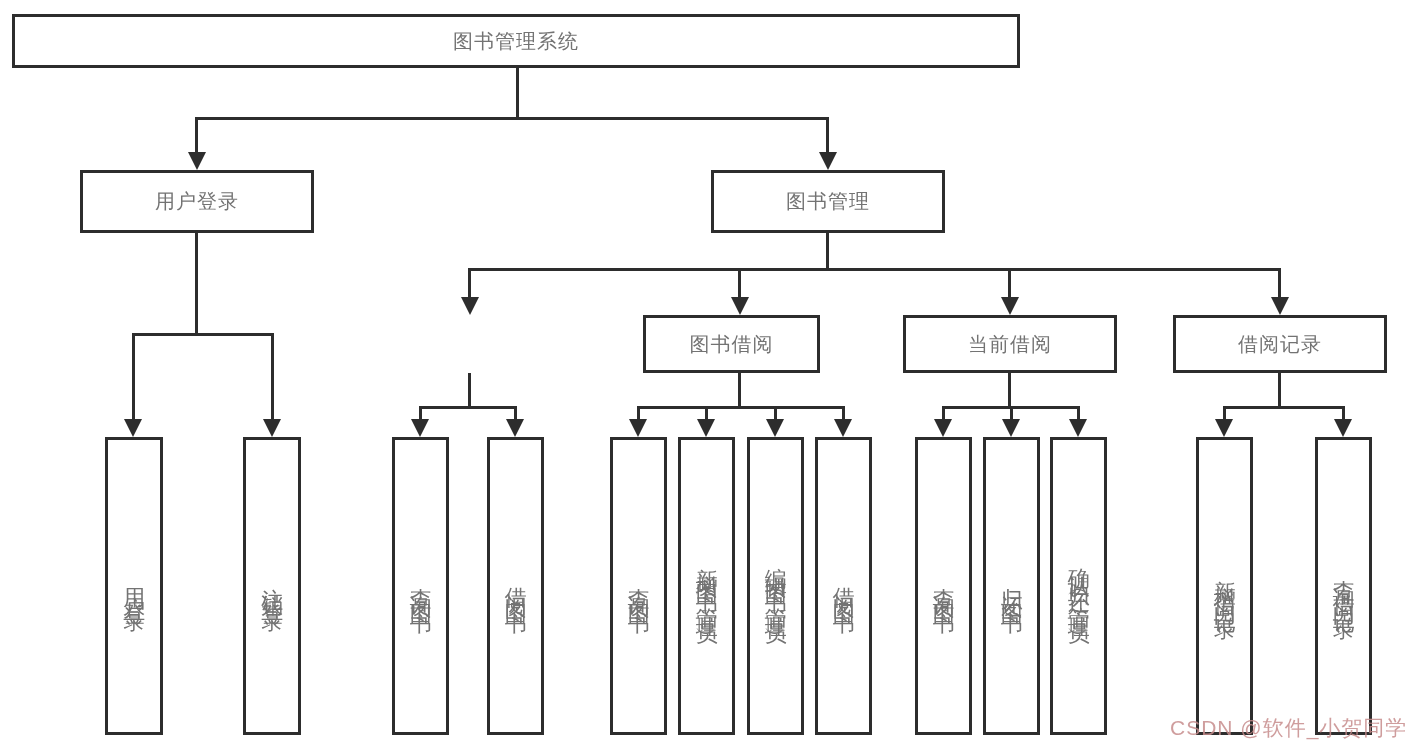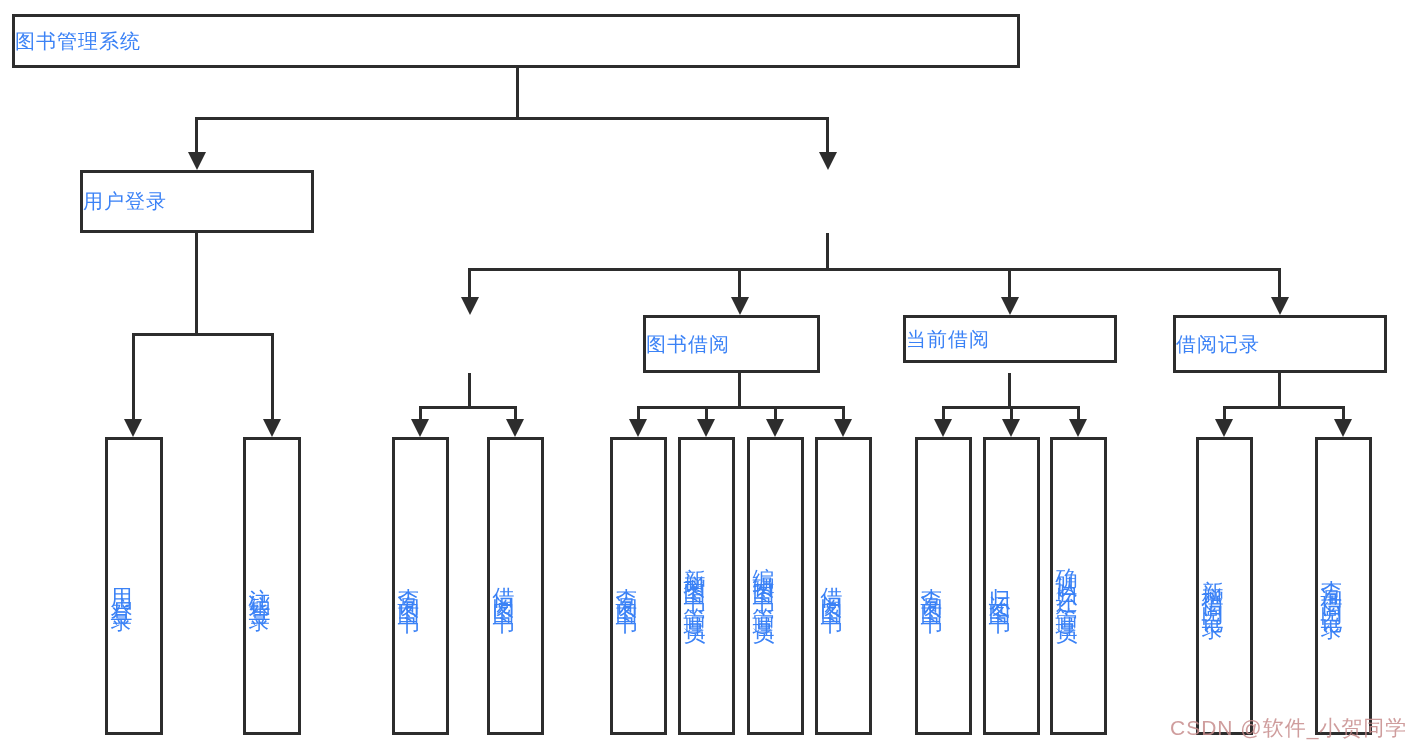--- a/index.html
+++ b/index.html
@@ -12,24 +12,24 @@
     color: #1f1f1f;
     overflow: hidden;
   }
   .box {
     position: absolute;
     box-sizing: border-box;
     border: 3px solid #2d2d2d;
     background: #ffffff;
     display: flex;
     align-items: center;
-    justify-content: flex-start;
+    justify-content: center;
     font-size: 20px;
     letter-spacing: 1px;
-    color: #3b82f6;
+    color: #737373;
   }
   .vbox span {
     writing-mode: vertical-rl;
     text-orientation: mixed;
     letter-spacing: 8px;
     line-height: 1.2;
     font-size: 22px;
   }
   .vline, .hline {
     position: absolute;
@@ -68,20 +68,23 @@
   <div class="vline" style="left:516px;top:68px;height:50px;"></div>
   <div class="hline" style="left:195px;top:117px;width:634px;"></div>
   <div class="vline" style="left:195px;top:117px;height:35px;"></div>
   <div class="vline" style="left:826px;top:117px;height:35px;"></div>
   <div class="arrow" style="left:188px;top:152px;"></div>
   <div class="arrow" style="left:819px;top:152px;"></div>
 
   <div class="box" style="left:80px;top:170px;width:234px;height:63px;">
     <span>用户登录</span>
   </div>
+  <div class="box" style="left:711px;top:170px;width:234px;height:63px;">
+    <span>图书管理</span>
+  </div>
 
   <div class="vline" style="left:195px;top:233px;height:102px;"></div>
   <div class="hline" style="left:132px;top:333px;width:142px;"></div>
   <div class="vline" style="left:132px;top:333px;height:86px;"></div>
   <div class="vline" style="left:271px;top:333px;height:86px;"></div>
   <div class="arrow" style="left:124px;top:419px;"></div>
   <div class="arrow" style="left:263px;top:419px;"></div>
 
   <div class="vline" style="left:826px;top:233px;height:37px;"></div>
   <div class="hline" style="left:468px;top:268px;width:813px;"></div>
@@ -90,21 +93,21 @@
   <div class="vline" style="left:1008px;top:268px;height:29px;"></div>
   <div class="vline" style="left:1278px;top:268px;height:29px;"></div>
   <div class="arrow" style="left:461px;top:297px;"></div>
   <div class="arrow" style="left:731px;top:297px;"></div>
   <div class="arrow" style="left:1001px;top:297px;"></div>
   <div class="arrow" style="left:1271px;top:297px;"></div>
 
   <div class="box" style="left:643px;top:315px;width:177px;height:58px;">
     <span>图书借阅</span>
   </div>
-  <div class="box" style="left:903px;top:315px;width:214px;height:48px;">
+  <div class="box" style="left:903px;top:315px;width:214px;height:58px;">
     <span>当前借阅</span>
   </div>
   <div class="box" style="left:1173px;top:315px;width:214px;height:58px;">
     <span>借阅记录</span>
   </div>
 
   <div class="vline" style="left:468px;top:373px;height:35px;"></div>
   <div class="hline" style="left:419px;top:406px;width:98px;"></div>
   <div class="vline" style="left:419px;top:406px;height:13px;"></div>
   <div class="vline" style="left:514px;top:406px;height:13px;"></div>

